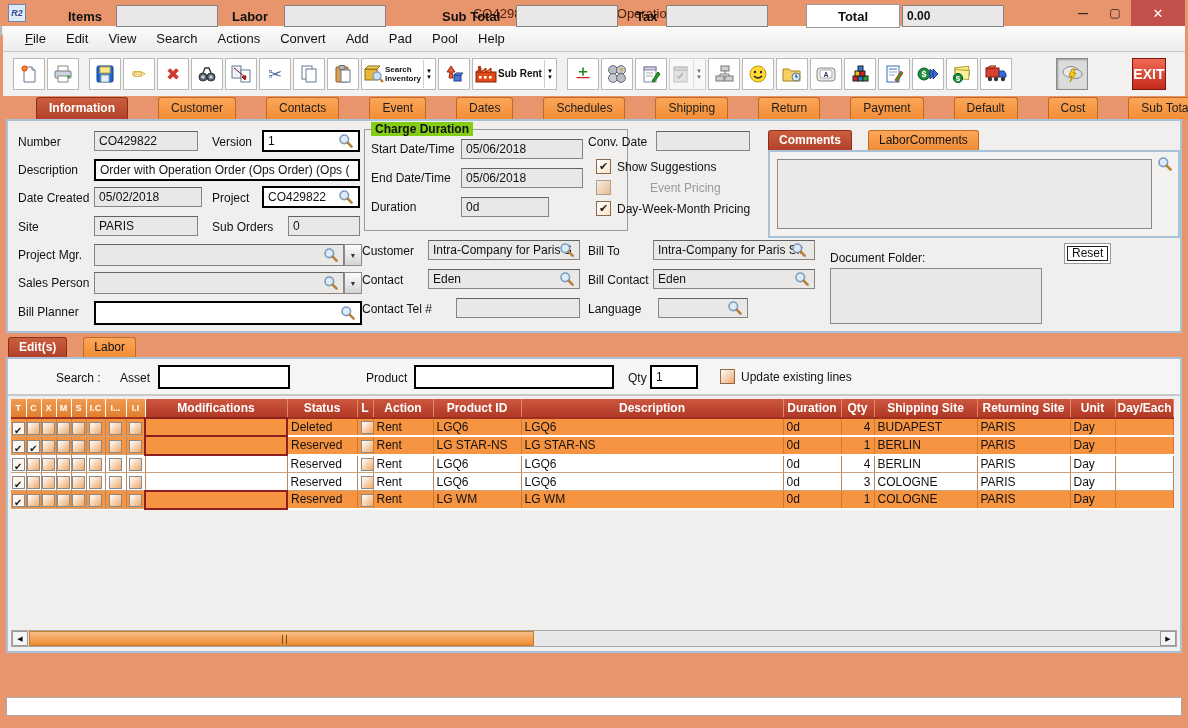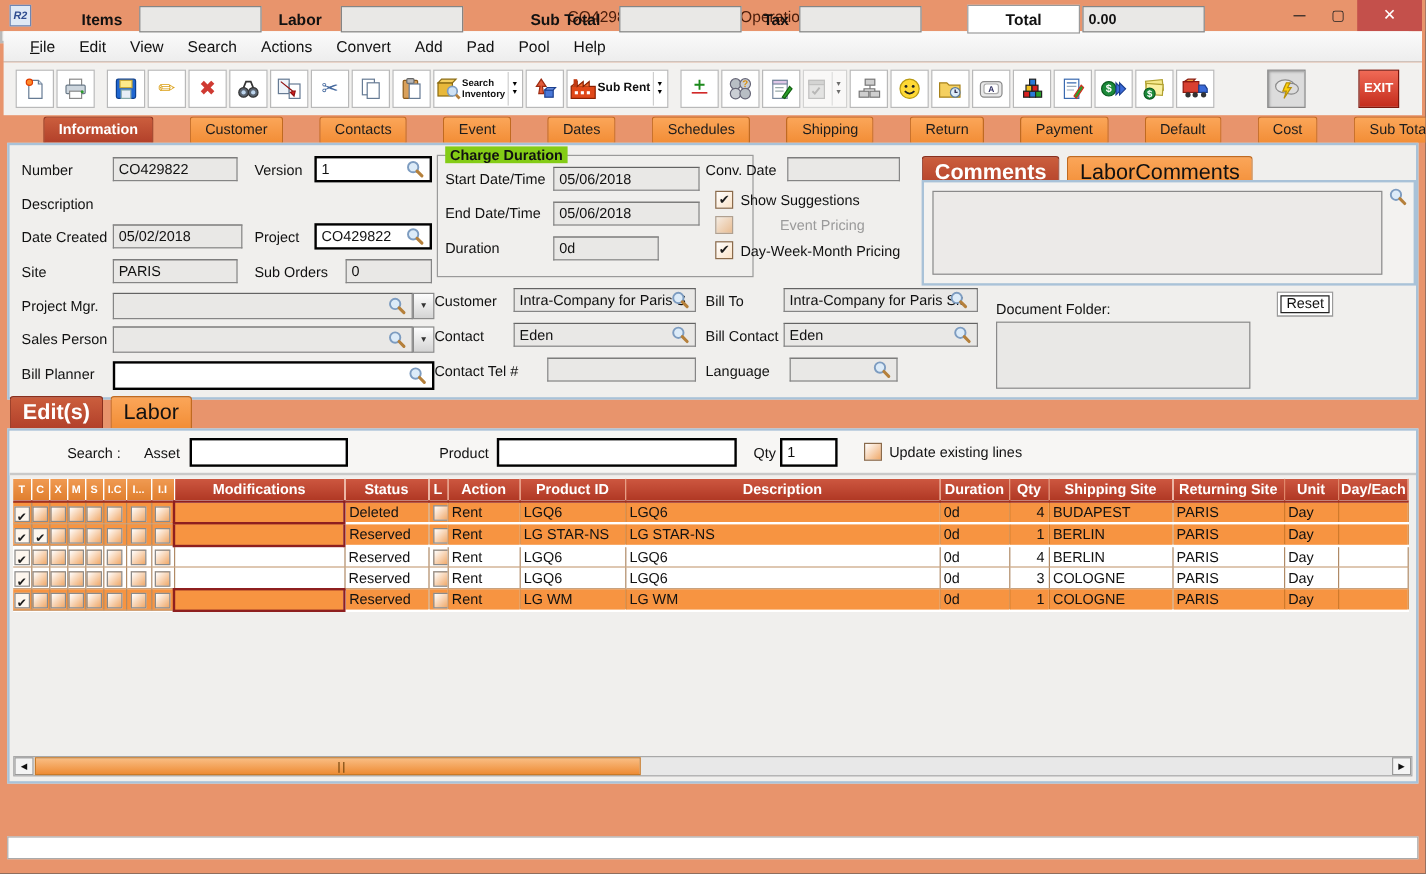--- a/index.html
+++ b/index.html
@@ -24,21 +24,21 @@
 
   
   .toolbar{position:absolute;left:3px;top:52px;width:1182px;height:44px;background:#f2f1ef;display:flex;align-items:center;padding-left:10px;}
   .tbtn{height:32px;min-width:32px;background:#fff;border:1px solid #b9b9b9;display:flex;align-items:center;justify-content:center;margin-right:2px;cursor:pointer;position:relative;padding:0 1px;}
   .tbtn.gap{margin-left:8px;}
   .tbtn.pressed{background:#dcdcdc;border:1px solid #8a8a8a;box-shadow:inset 1px 1px 2px rgba(0,0,0,.3);}
   .tbtn .uni{font-family:"DejaVu Sans",sans-serif;font-size:17px;line-height:1;}
   .tb-label{font-size:8px;font-weight:bold;line-height:9px;color:#111;text-align:left;}
   .tb-label.big{font-size:10px;line-height:10px;}
   .ddseg{width:11px;height:28px;border-left:1px solid #cfcfcf;margin-left:2px;display:flex;flex-direction:column;align-items:center;justify-content:center;font-size:6px;color:#000;line-height:6px;}
-  .exit-btn{background:linear-gradient(#f06a56,#c42b1c);border:1px solid #7e150b;color:#fff;font-weight:bold;font-size:11px;width:34px;height:32px;display:flex;align-items:center;justify-content:center;margin-left:42px;cursor:pointer;}
+  .exit-btn{background:linear-gradient(#f06a56,#c42b1c);border:1px solid #7e150b;color:#fff;font-weight:bold;font-size:14px;width:34px;height:32px;display:flex;align-items:center;justify-content:center;margin-left:42px;cursor:pointer;}
   .plusminus{display:flex;flex-direction:column;align-items:center;line-height:8px;font-weight:bold;}
   .plusminus .p{color:#1d8a1d;font-size:15px;}
   .plusminus .m{color:#d02020;font-size:13px;margin-top:-2px;}
 
   
   .maintabs{position:absolute;left:8px;top:96px;width:1176px;height:23px;display:flex;align-items:flex-end;}
   .tab{display:inline-block;padding:3px 12px 4px 12px;margin-right:2px;background:linear-gradient(#fba659,#f28d36);border:1px solid #c06a20;border-bottom:none;border-radius:3px 3px 0 0;font-size:12px;color:#1d1d1d;cursor:pointer;white-space:nowrap;margin-left:28px;}
   .tab.active{background:linear-gradient(#cb5e3d,#b2402a);color:#fff;font-weight:bold;border-color:#8a2f1d;}
 
   
@@ -60,21 +60,21 @@
   .gtitle{position:absolute;top:-8px;left:6px;background:#84cc16;padding:0 4px;font-weight:bold;font-size:12px;white-space:nowrap;}
 
   .fcbrow{position:absolute;display:flex;align-items:center;gap:6px;font-size:12px;white-space:nowrap;}
   .fcb{width:15px;height:15px;border:1px solid #8a6a4a;background:linear-gradient(135deg,#ffffff,#f0a868);flex:none;}
   .fcb.checked{background:linear-gradient(135deg,#ffffff,#fbe3c8);display:flex;align-items:center;justify-content:center;}
   .fcb.checked::after{content:"✔";font-family:"DejaVu Sans",sans-serif;font-size:11px;font-weight:bold;color:#1c1c1c;}
   .fcbrow.disabled{color:#9a9a9a;gap:39px;}
   .fcbrow.disabled .fcb{border-color:#b0a090;background:linear-gradient(135deg,#f5ece2,#e8bc92);}
 
   
-  .subtab{display:inline-block;padding:2px 10px 3px;margin-right:6px;background:linear-gradient(#fba659,#f28d36);border:1px solid #c06a20;border-bottom:none;border-radius:3px 3px 0 0;font-size:18px;cursor:pointer;}
+  .subtab{display:inline-block;padding:2px 10px 3px;margin-right:16px;background:linear-gradient(#fba659,#f28d36);border:1px solid #c06a20;border-bottom:none;border-radius:3px 3px 0 0;font-size:12px;cursor:pointer;}
   .subtab.active{background:linear-gradient(#cb5e3d,#b2402a);color:#fff;font-weight:bold;border-color:#8a2f1d;}
   .comments-box{position:absolute;border:2px solid #a9c2d8;background:#f3f2f0;}
   .comments-inner{position:absolute;left:7px;top:7px;right:26px;bottom:7px;background:#eceae8;border:1px solid #8a8a8a;}
   .docbox{position:absolute;background:#e9e8e6;border:1px solid #8a8a8a;}
   .reset-btn{position:absolute;background:#fff;border:1px solid #9a9a9a;box-shadow:inset 0 0 0 2px #fff, inset 0 0 0 3px #222;padding:2px 7px 3px;font-size:12px;cursor:pointer;}
 
   
   .itemtabs{position:absolute;left:8px;top:336px;height:21px;display:flex;align-items:flex-end;}
   .searchrow{position:absolute;left:0;top:0;width:100%;height:37px;border-bottom:2px solid #c9c9c9;background:#f7f6f4;}
 
@@ -378,20 +378,23 @@
       </div>
     <span class="lbl" style="left:204px;top:14px">Version</span>
     <div class="fld white" style="left:254px;top:9px;width:98px">
         <span class="val">1</span>
         <svg class="mag">
           <use href="#mag"></use>
         </svg>
       </div>
 
     <span class="lbl" style="left:10px;top:42px">Description</span>
+    <div class="fld white" style="left:86px;top:38px;width:266px">
+        <span class="val">Order with Operation Order (Ops Order) (Ops (</span>
+      </div>
 
     <span class="lbl" style="left:10px;top:70px">Date Created</span>
     <div class="fld" style="left:86px;top:66px;width:108px">
         <span class="val">05/02/2018</span>
       </div>
     <span class="lbl" style="left:204px;top:70px">Project</span>
     <div class="fld white" style="left:254px;top:65px;width:98px">
         <span class="val">CO429822</span>
         <svg class="mag">
           <use href="#mag"></use>

